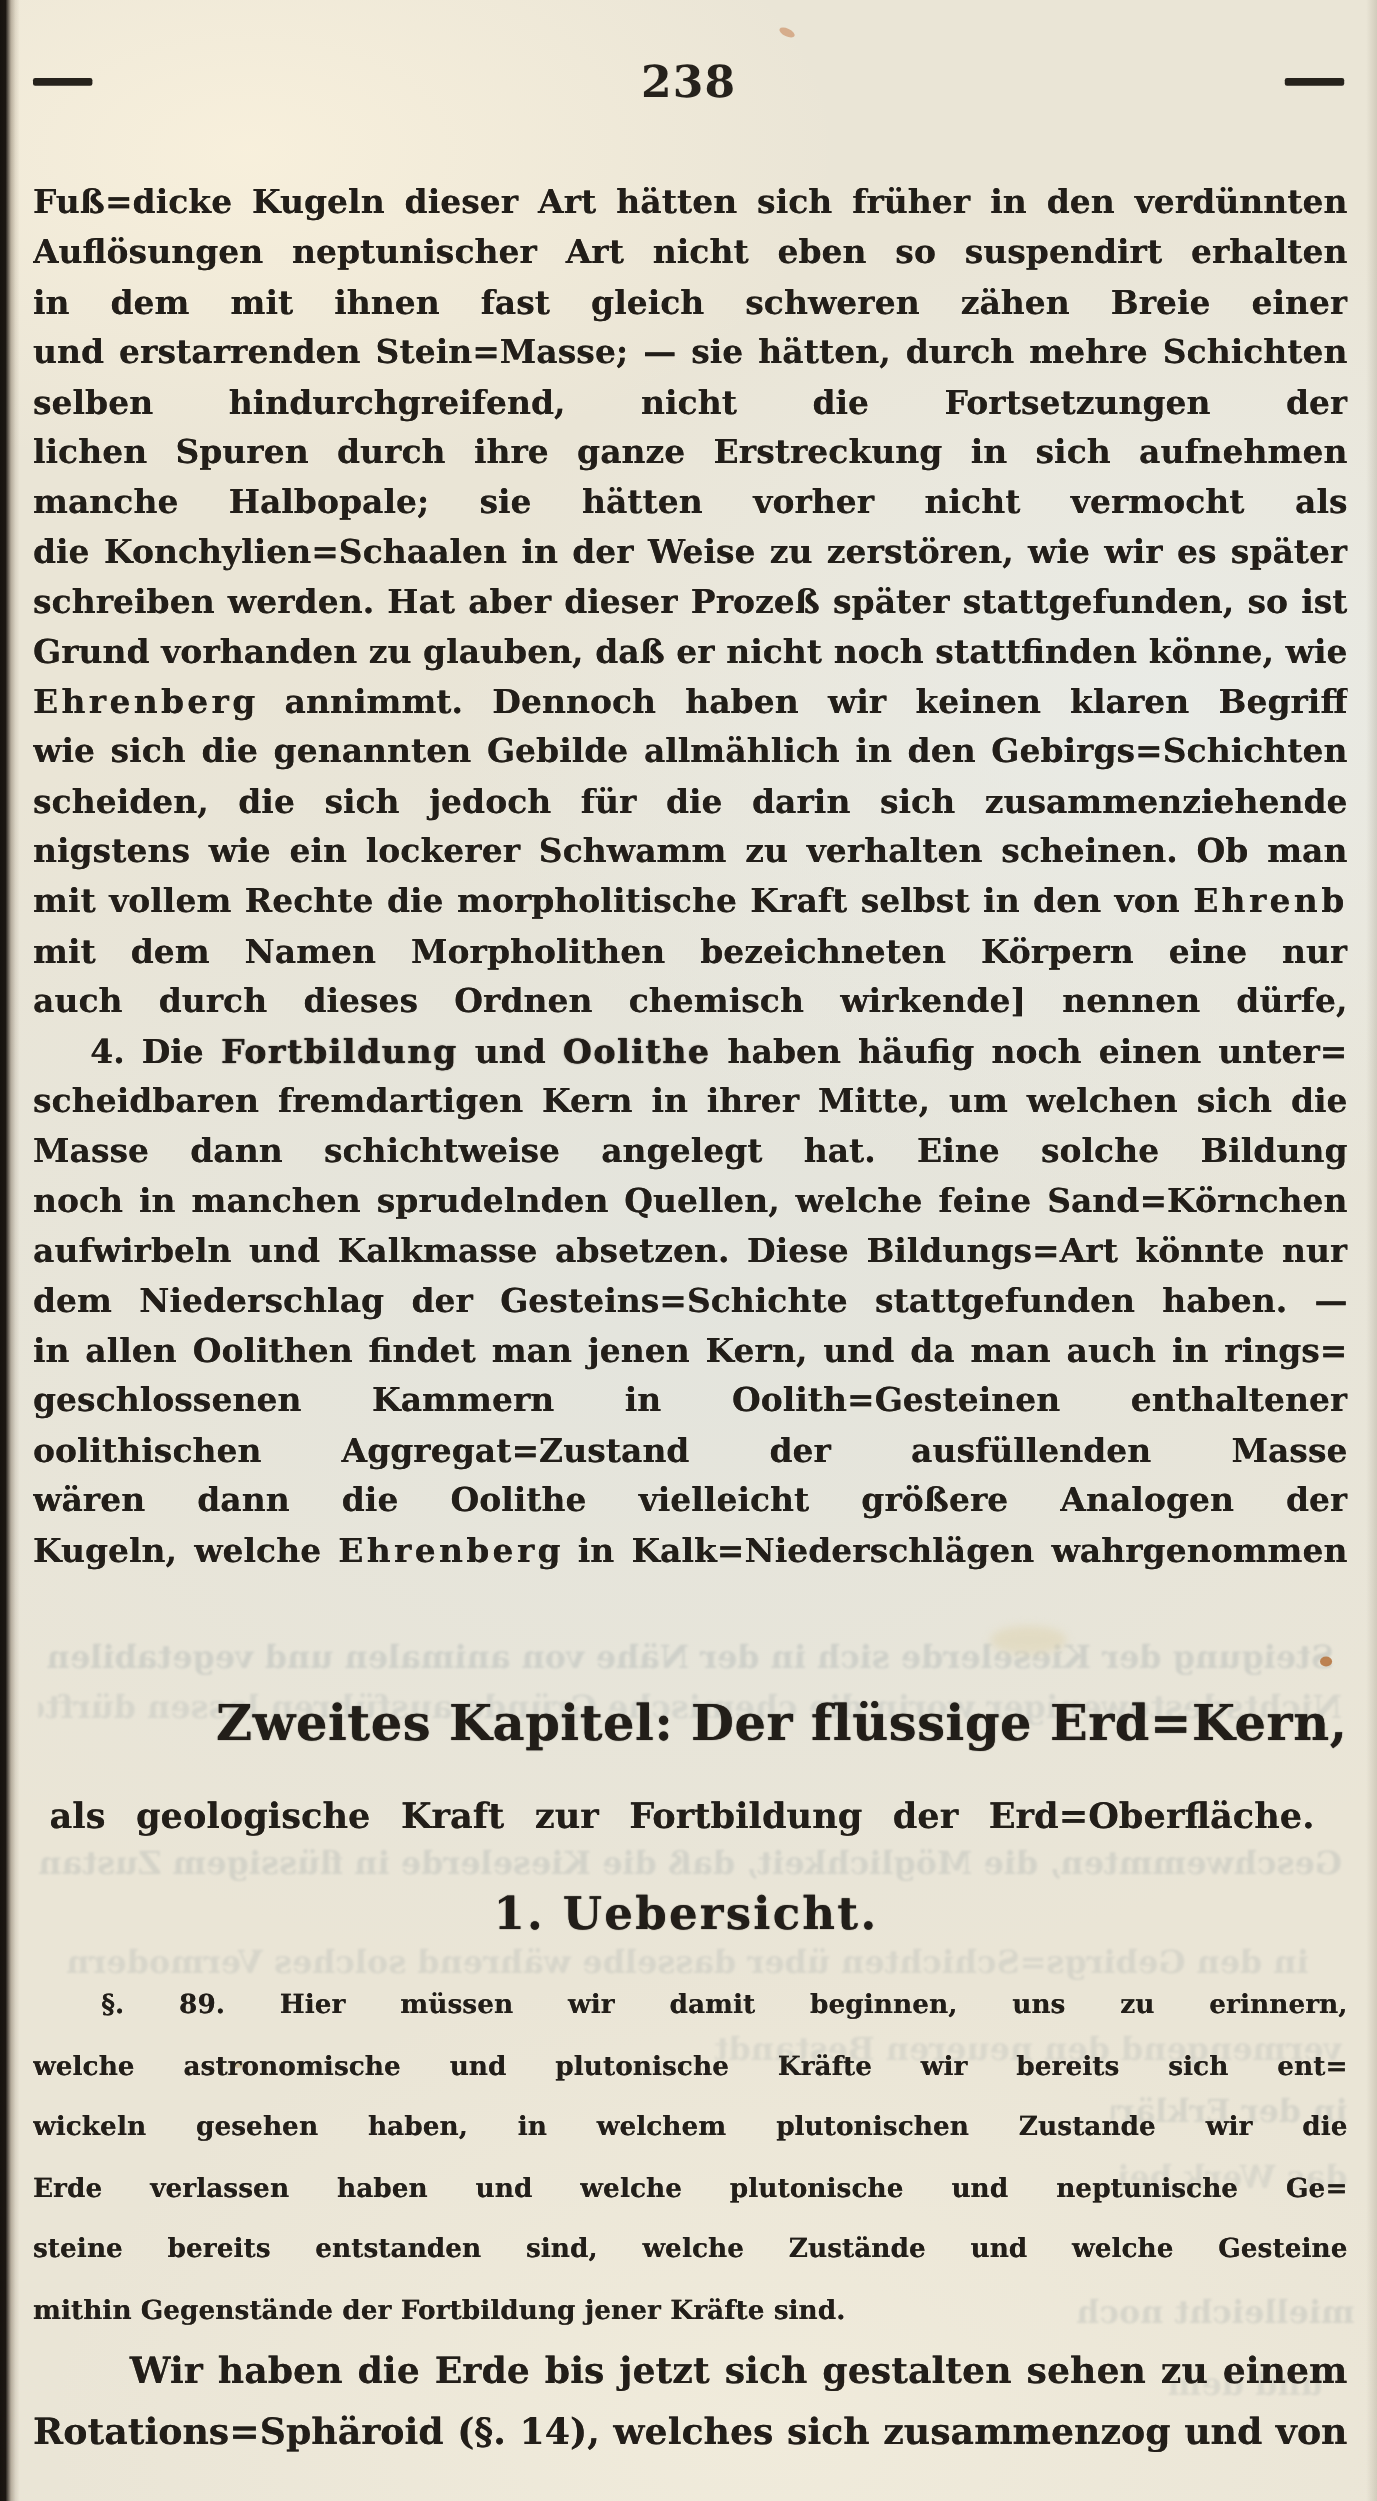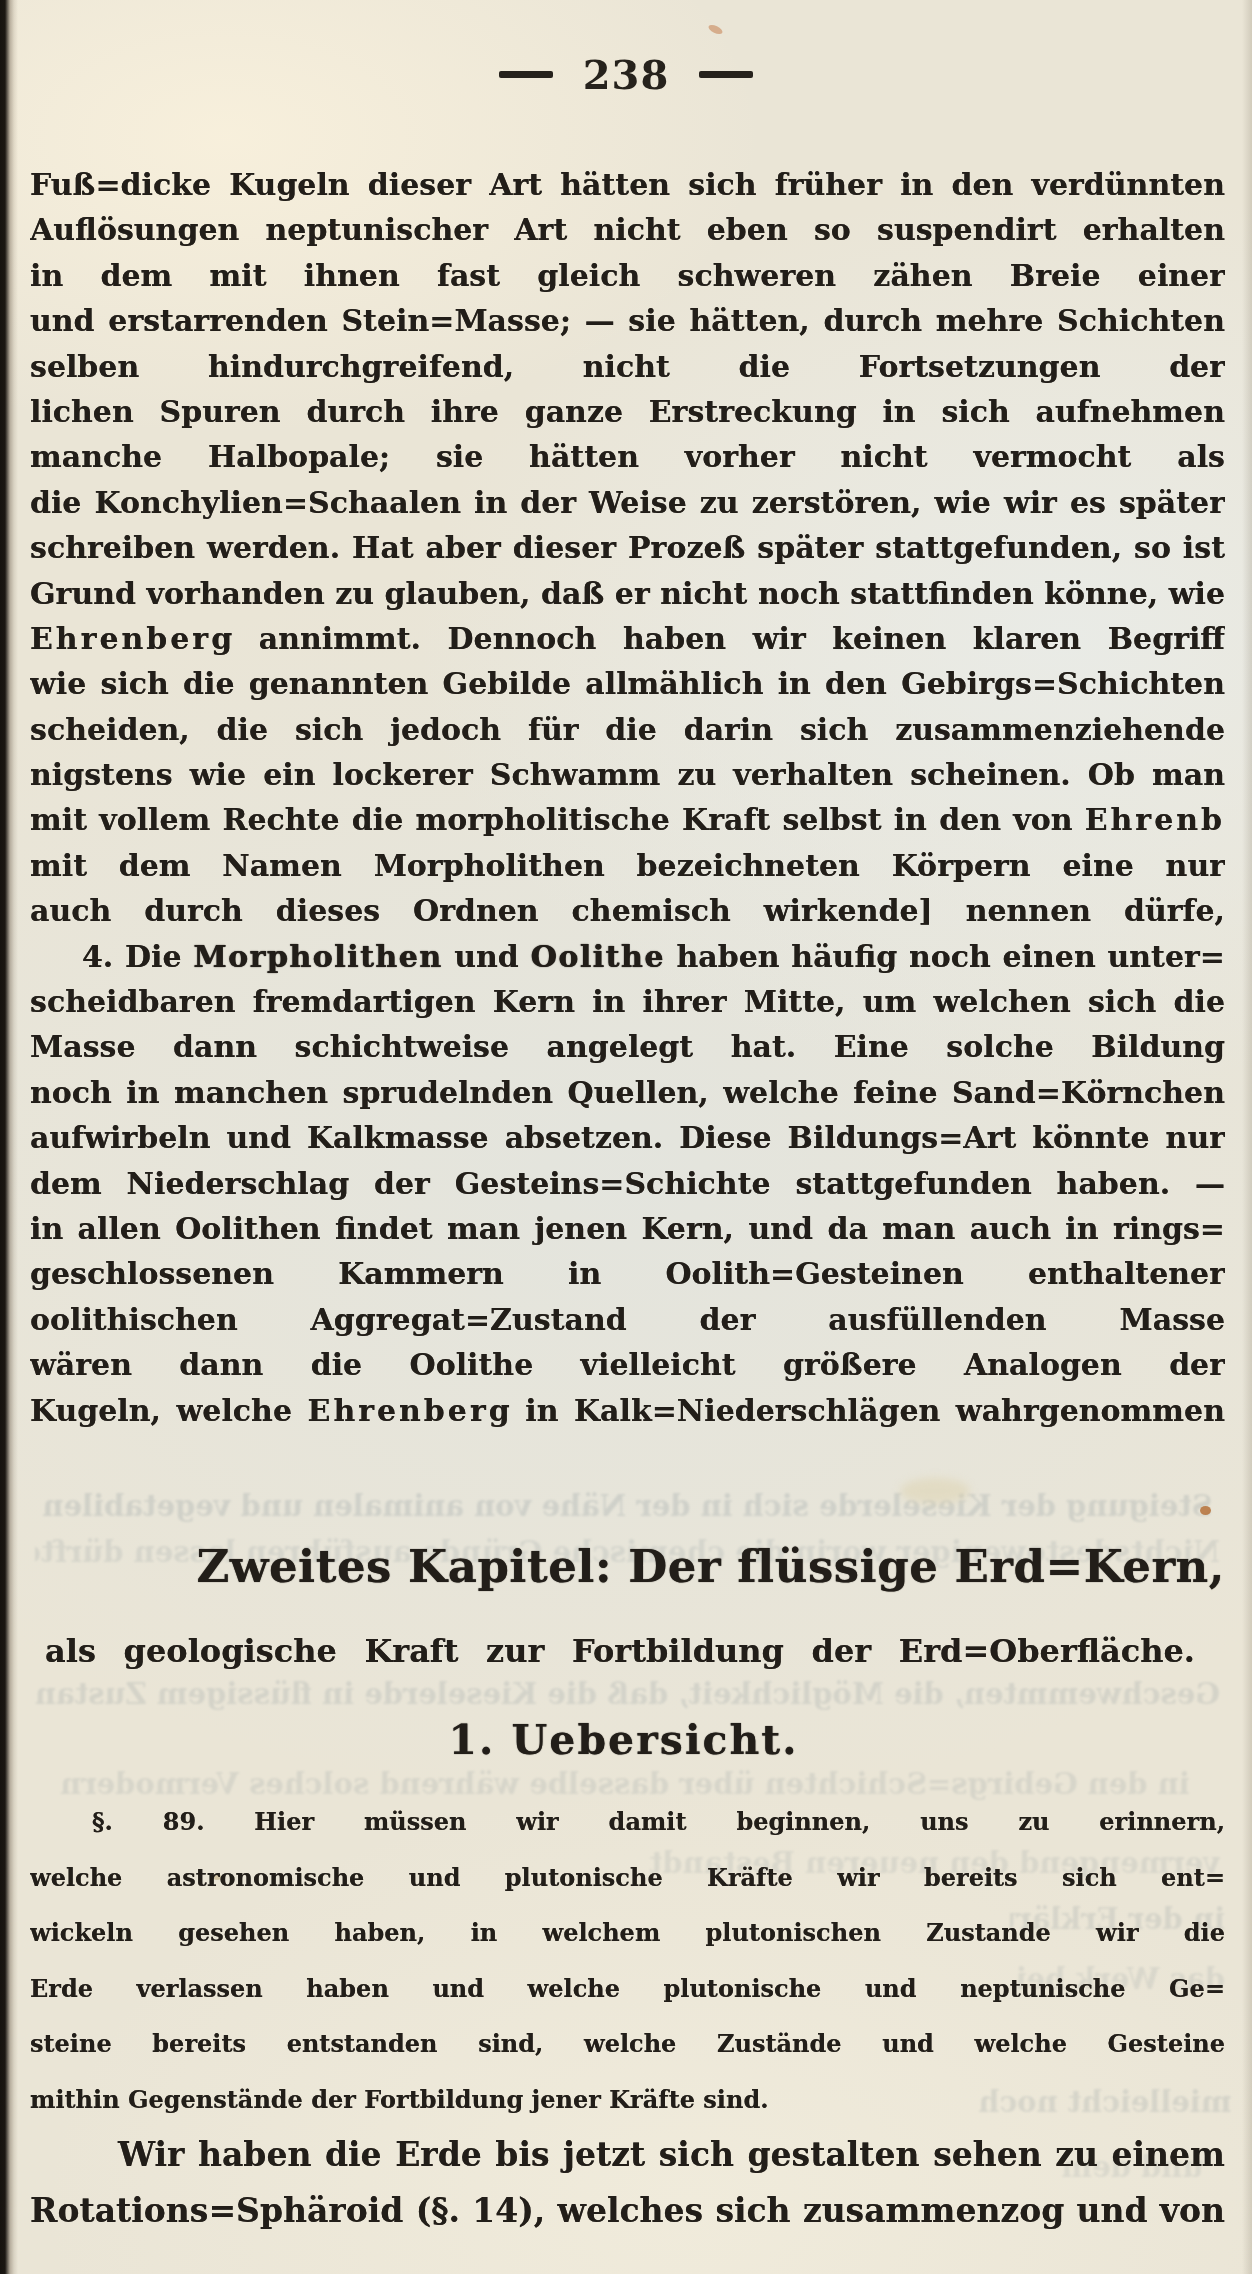--- a/index.html
+++ b/index.html
@@ -21,21 +21,21 @@
   .edge-left{
     position:absolute;left:0;top:0;width:18px;height:100%;
     background:linear-gradient(90deg,#16130f 0,#1b1712 5px,rgba(95,80,62,.38) 10px,rgba(120,105,85,.15) 14px,transparent 18px);
   }
   .edge-right{
     position:absolute;right:0;top:0;width:10px;height:100%;
     background:linear-gradient(270deg,rgba(120,110,92,.22),transparent);
   }
   .pagenum{
     position:absolute;top:48px;left:0;width:100%;height:52px;
-    display:flex;align-items:center;justify-content:center;
+    display:flex;align-items:center;justify-content:space-between;
     font-weight:700;font-size:40px;letter-spacing:1px;color:#26221c;
   }
   .pn-rule{display:inline-block;width:54px;height:7px;background:#26221c;margin:0 30px;border-radius:2px;}
   .body1{
     position:absolute;left:30px;top:162px;width:1195px;
     font-size:30px;font-weight:700;line-height:45.4px;
     text-shadow:0 0 .6px rgba(32,27,21,.75);
   }
   .ln{height:45.4px;overflow:hidden;text-align:justify;text-align-last:justify;}
   .ln.ind1{text-indent:52px;}
@@ -134,21 +134,21 @@
     <div class="ln">Grund vorhanden zu glauben, daß er nicht noch stattfinden könne, wie auch</div>
     <div class="ln">E h r e n b e r g annimmt. Dennoch haben wir keinen klaren Begriff davon,</div>
     <div class="ln">wie sich die genannten Gebilde allmählich in den Gebirgs=Schichten aus=</div>
     <div class="ln">scheiden, die sich jedoch für die darin sich zusammenziehende Kiesel=Masse we=</div>
     <div class="ln">nigstens wie ein lockerer Schwamm zu verhalten scheinen. Ob man aber</div>
     <div class="ln">mit vollem Rechte die morpholitische Kraft selbst in den von E h r e n b e r g</div>
     <div class="ln">mit dem Namen Morpholithen bezeichneten Körpern eine nur ordnende [nicht</div>
     <div class="ln">auch durch dieses Ordnen chemisch wirkende] nennen dürfe, bezweifeln wir.</div>
 
     <div class="ln ind1">
-      <span>4. Die </span><span class="xb">Morpholithen</span><span> und </span><span class="xb">Oolithe</span><span> haben häufig noch einen unter=</span>
+      <span>4. Die </span><span class="xb">Fortbildung</span><span> und </span><span class="xb">Oolithe</span><span> haben häufig noch einen unter=</span>
     </div>
     <div class="ln">scheidbaren fremdartigen Kern in ihrer Mitte, um welchen sich die übrige</div>
     <div class="ln">Masse dann schichtweise angelegt hat.  Eine solche Bildung beobachtet man</div>
     <div class="ln">noch in manchen sprudelnden Quellen, welche feine Sand=Körnchen beständig</div>
     <div class="ln">aufwirbeln und Kalkmasse absetzen.  Diese Bildungs=Art könnte nur vor</div>
     <div class="ln">dem Niederschlag der Gesteins=Schichte stattgefunden haben. — Allein nicht</div>
     <div class="ln">in allen Oolithen findet man jenen Kern, und da man auch in rings=</div>
     <div class="ln">geschlossenen Kammern in Oolith=Gesteinen enthaltener Versteinungen den</div>
     <div class="ln">oolithischen Aggregat=Zustand der ausfüllenden Masse wiedergefunden haben</div>
     <div class="ln">wären dann die Oolithe vielleicht größere Analogen der mikroskopischen</div>

